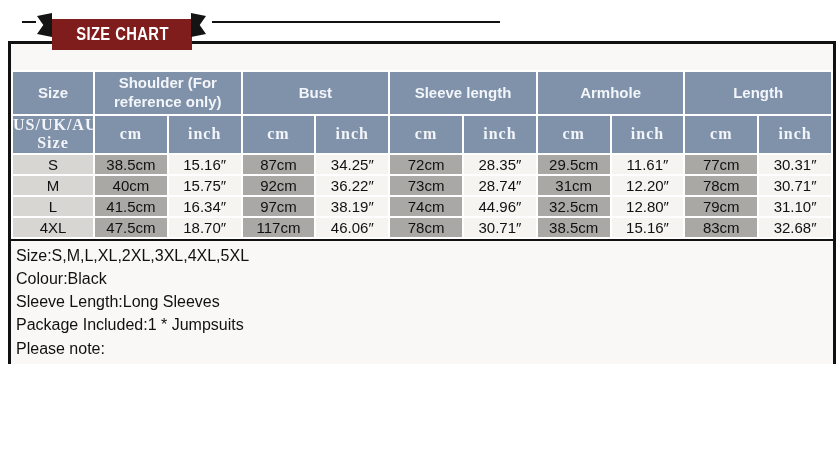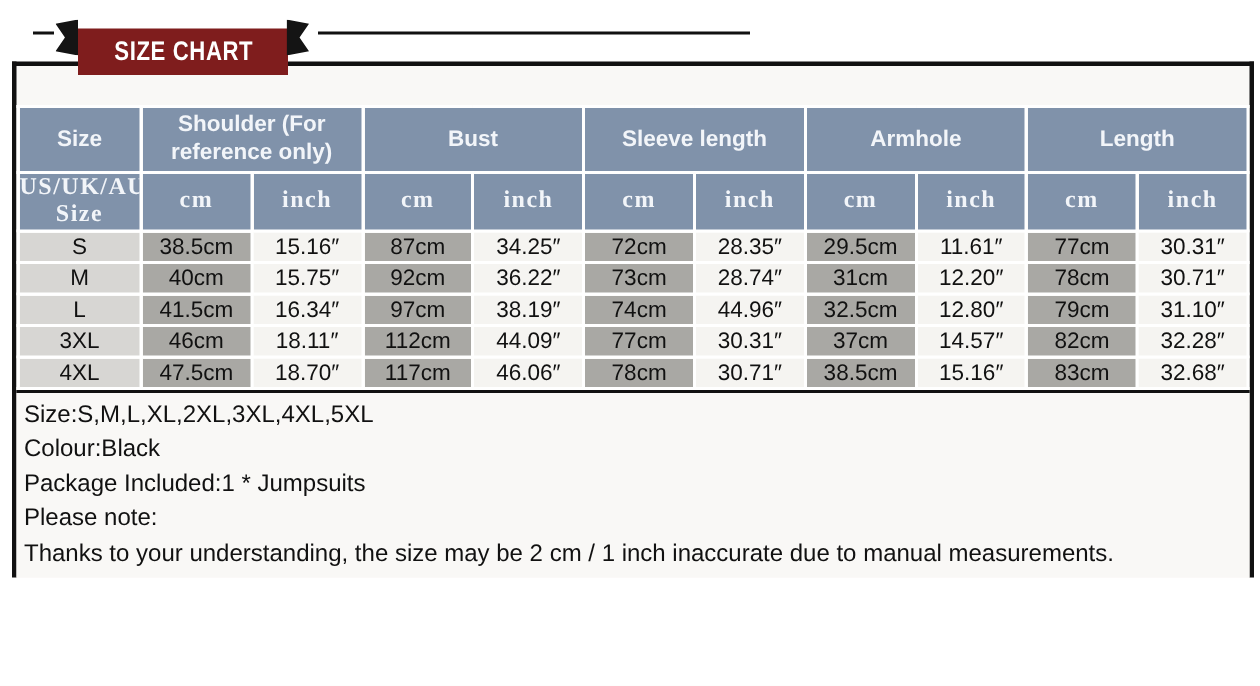--- a/index.html
+++ b/index.html
@@ -152,50 +152,37 @@
           <td class="c-cm">97cm</td>
           <td class="c-inch">38.19″</td>
           <td class="c-cm">74cm</td>
           <td class="c-inch">44.96″</td>
           <td class="c-cm">32.5cm</td>
           <td class="c-inch">12.80″</td>
           <td class="c-cm">79cm</td>
           <td class="c-inch">31.10″</td>
         </tr>
         <tr>
-          <td class="c-size">3XL</td>
-          <td class="c-cm">46cm</td>
-          <td class="c-inch">18.11″</td>
-          <td class="c-cm">112cm</td>
-          <td class="c-inch">44.09″</td>
-          <td class="c-cm">77cm</td>
-          <td class="c-inch">30.31″</td>
-          <td class="c-cm">37cm</td>
-          <td class="c-inch">14.57″</td>
-          <td class="c-cm">82cm</td>
-          <td class="c-inch">32.28″</td>
-        </tr>
-        <tr>
           <td class="c-size">4XL</td>
           <td class="c-cm">47.5cm</td>
           <td class="c-inch">18.70″</td>
           <td class="c-cm">117cm</td>
           <td class="c-inch">46.06″</td>
           <td class="c-cm">78cm</td>
           <td class="c-inch">30.71″</td>
           <td class="c-cm">38.5cm</td>
           <td class="c-inch">15.16″</td>
           <td class="c-cm">83cm</td>
           <td class="c-inch">32.68″</td>
         </tr>
       </tbody>
   </table>
 
   <div class="divider"></div>
 
   <div class="notes">
     <div class="note-line">Size:S,M,L,XL,2XL,3XL,4XL,5XL</div>
     <div class="note-line">Colour:Black</div>
+    <div class="note-line">Sleeve Length:Long Sleeves</div>
     <div class="note-line">Package Included:1 * Jumpsuits</div>
     <div class="note-line">Please note:</div>
-    <div class="note-line">Thanks to your understanding, the size may be 2 cm / 1 inch inaccurate due to manual measurements.</div>
   </div>
 </div>
 
 </body></html>

